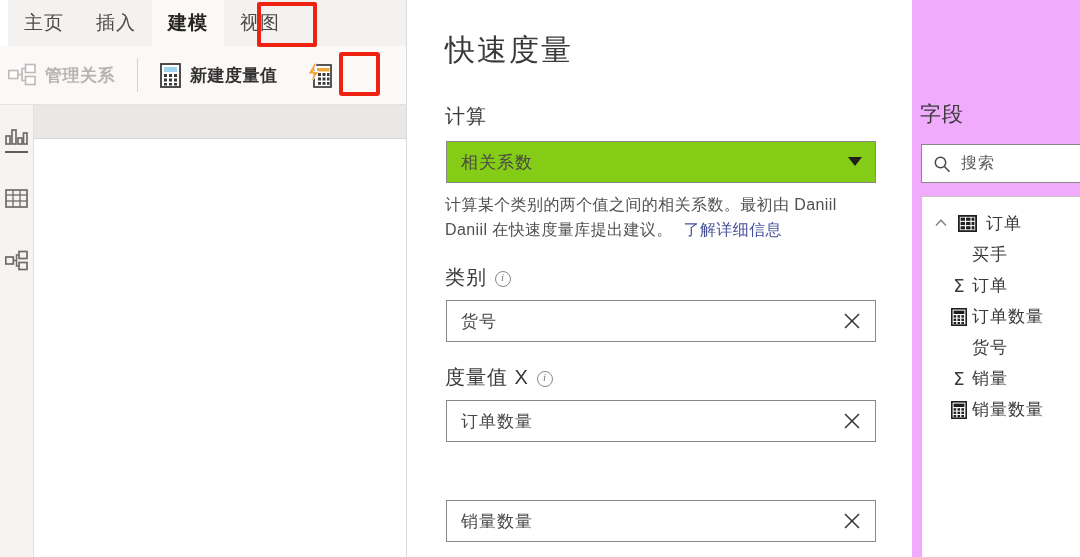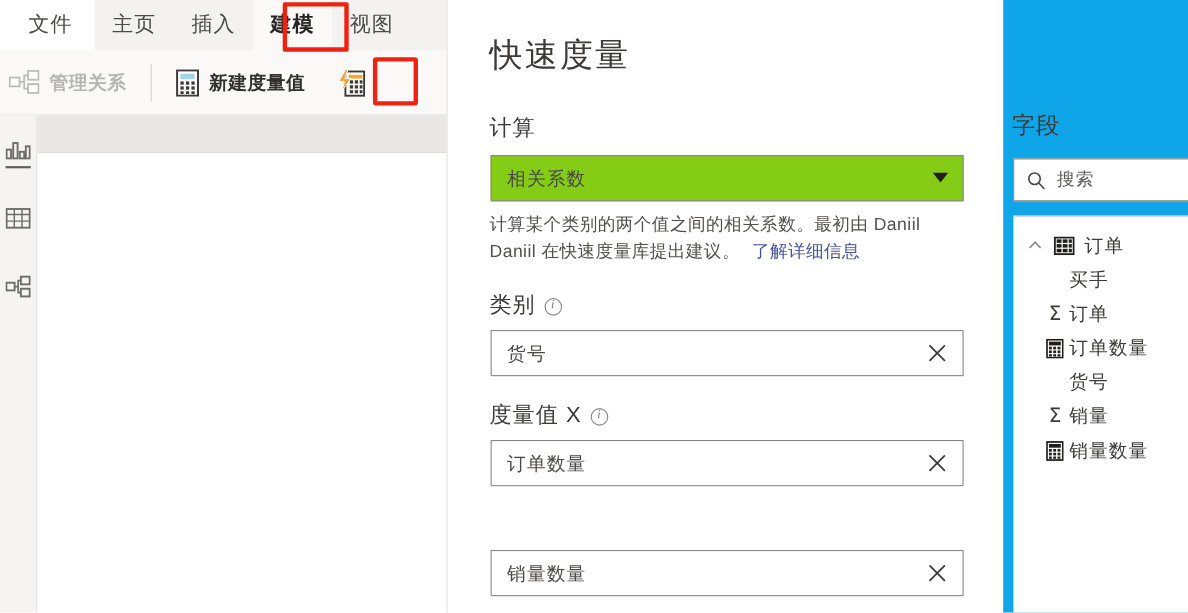--- a/index.html
+++ b/index.html
@@ -310,21 +310,21 @@
   #well-x-label   { top: 364px; }
   #well-x-box     { top: 400px; }
   #well-y-label   { top: 464px; }
   #well-y-box     { top: 500px; }
 
   
   #fields-pane {
     position: absolute;
     left: 912px; top: 0;
     width: 168px; height: 557px;
-    background: #0ea5e9;
+    background: #f0abfc;
   }
   #fields-title {
     position: absolute;
     left: 8px; top: 100px;
     font-size: 21px;
     color: #3b3a39;
     letter-spacing: 1px;
   }
   #fields-search {
     position: absolute;
@@ -403,23 +403,20 @@
     white-space: nowrap;
   }
 </style>
 </head>
 <body>
 
 <div id="app-backdrop">
 
   <div id="ribbon-tabs">
     <div class="tab-strip-pre"></div>
-    <div class="ribbon-tab is-first">
-      <span>文件</span>
-    </div>
     <div class="ribbon-tab">
       <span>主页</span>
     </div>
     <div class="ribbon-tab">
       <span>插入</span>
     </div>
     <div class="ribbon-tab is-active">
       <span>建模</span>
       <span class="tab-underline"></span>
     </div>

